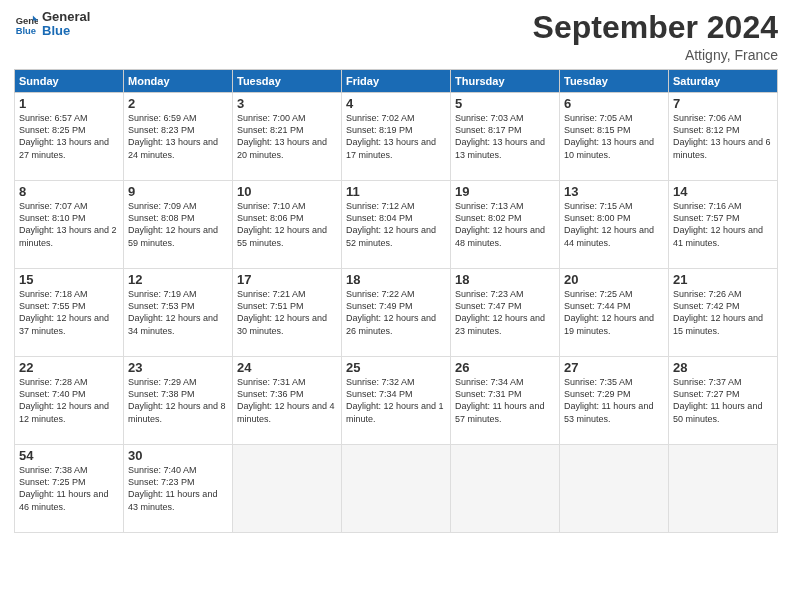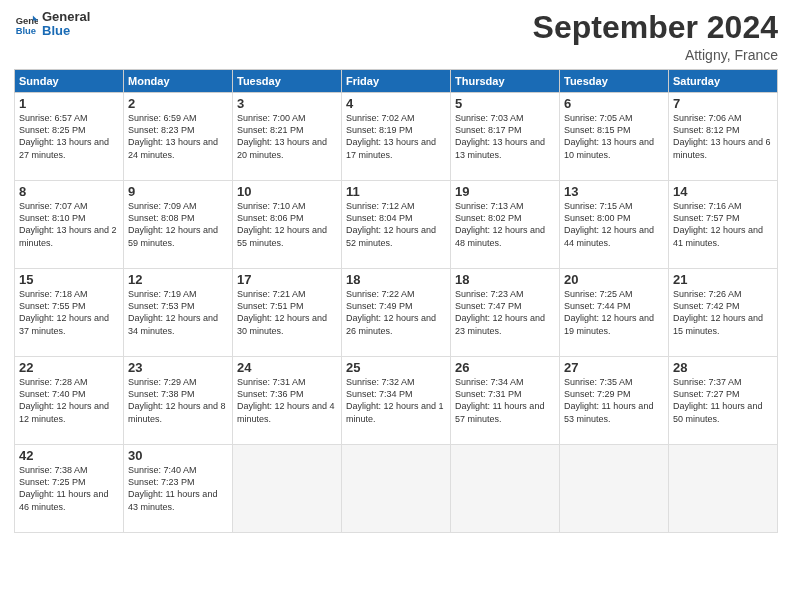--- a/index.html
+++ b/index.html
@@ -155,21 +155,21 @@
         <tr class="row-shade">
           <td><span class="day-number">22</span><span class="cell-text">Sunrise: 7:28 AM<br>Sunset: 7:40 PM<br>Daylight: 12 hours and 12 minutes.</span></td>
           <td><span class="day-number">23</span><span class="cell-text">Sunrise: 7:29 AM<br>Sunset: 7:38 PM<br>Daylight: 12 hours and 8 minutes.</span></td>
           <td><span class="day-number">24</span><span class="cell-text">Sunrise: 7:31 AM<br>Sunset: 7:36 PM<br>Daylight: 12 hours and 4 minutes.</span></td>
           <td><span class="day-number">25</span><span class="cell-text">Sunrise: 7:32 AM<br>Sunset: 7:34 PM<br>Daylight: 12 hours and 1 minute.</span></td>
           <td><span class="day-number">26</span><span class="cell-text">Sunrise: 7:34 AM<br>Sunset: 7:31 PM<br>Daylight: 11 hours and 57 minutes.</span></td>
           <td><span class="day-number">27</span><span class="cell-text">Sunrise: 7:35 AM<br>Sunset: 7:29 PM<br>Daylight: 11 hours and 53 minutes.</span></td>
           <td><span class="day-number">28</span><span class="cell-text">Sunrise: 7:37 AM<br>Sunset: 7:27 PM<br>Daylight: 11 hours and 50 minutes.</span></td>
         </tr>
         <tr>
-          <td><span class="day-number">42</span><span class="cell-text">Sunrise: 7:38 AM<br>Sunset: 7:25 PM<br>Daylight: 11 hours and 46 minutes.</span></td>
+          <td><span class="day-number">54</span><span class="cell-text">Sunrise: 7:38 AM<br>Sunset: 7:25 PM<br>Daylight: 11 hours and 46 minutes.</span></td>
           <td><span class="day-number">30</span><span class="cell-text">Sunrise: 7:40 AM<br>Sunset: 7:23 PM<br>Daylight: 11 hours and 43 minutes.</span></td>
           <td class="empty"></td>
           <td class="empty"></td>
           <td class="empty"></td>
           <td class="empty"></td>
           <td class="empty"></td>
         </tr>
       </tbody>
   </table>
 </div>

